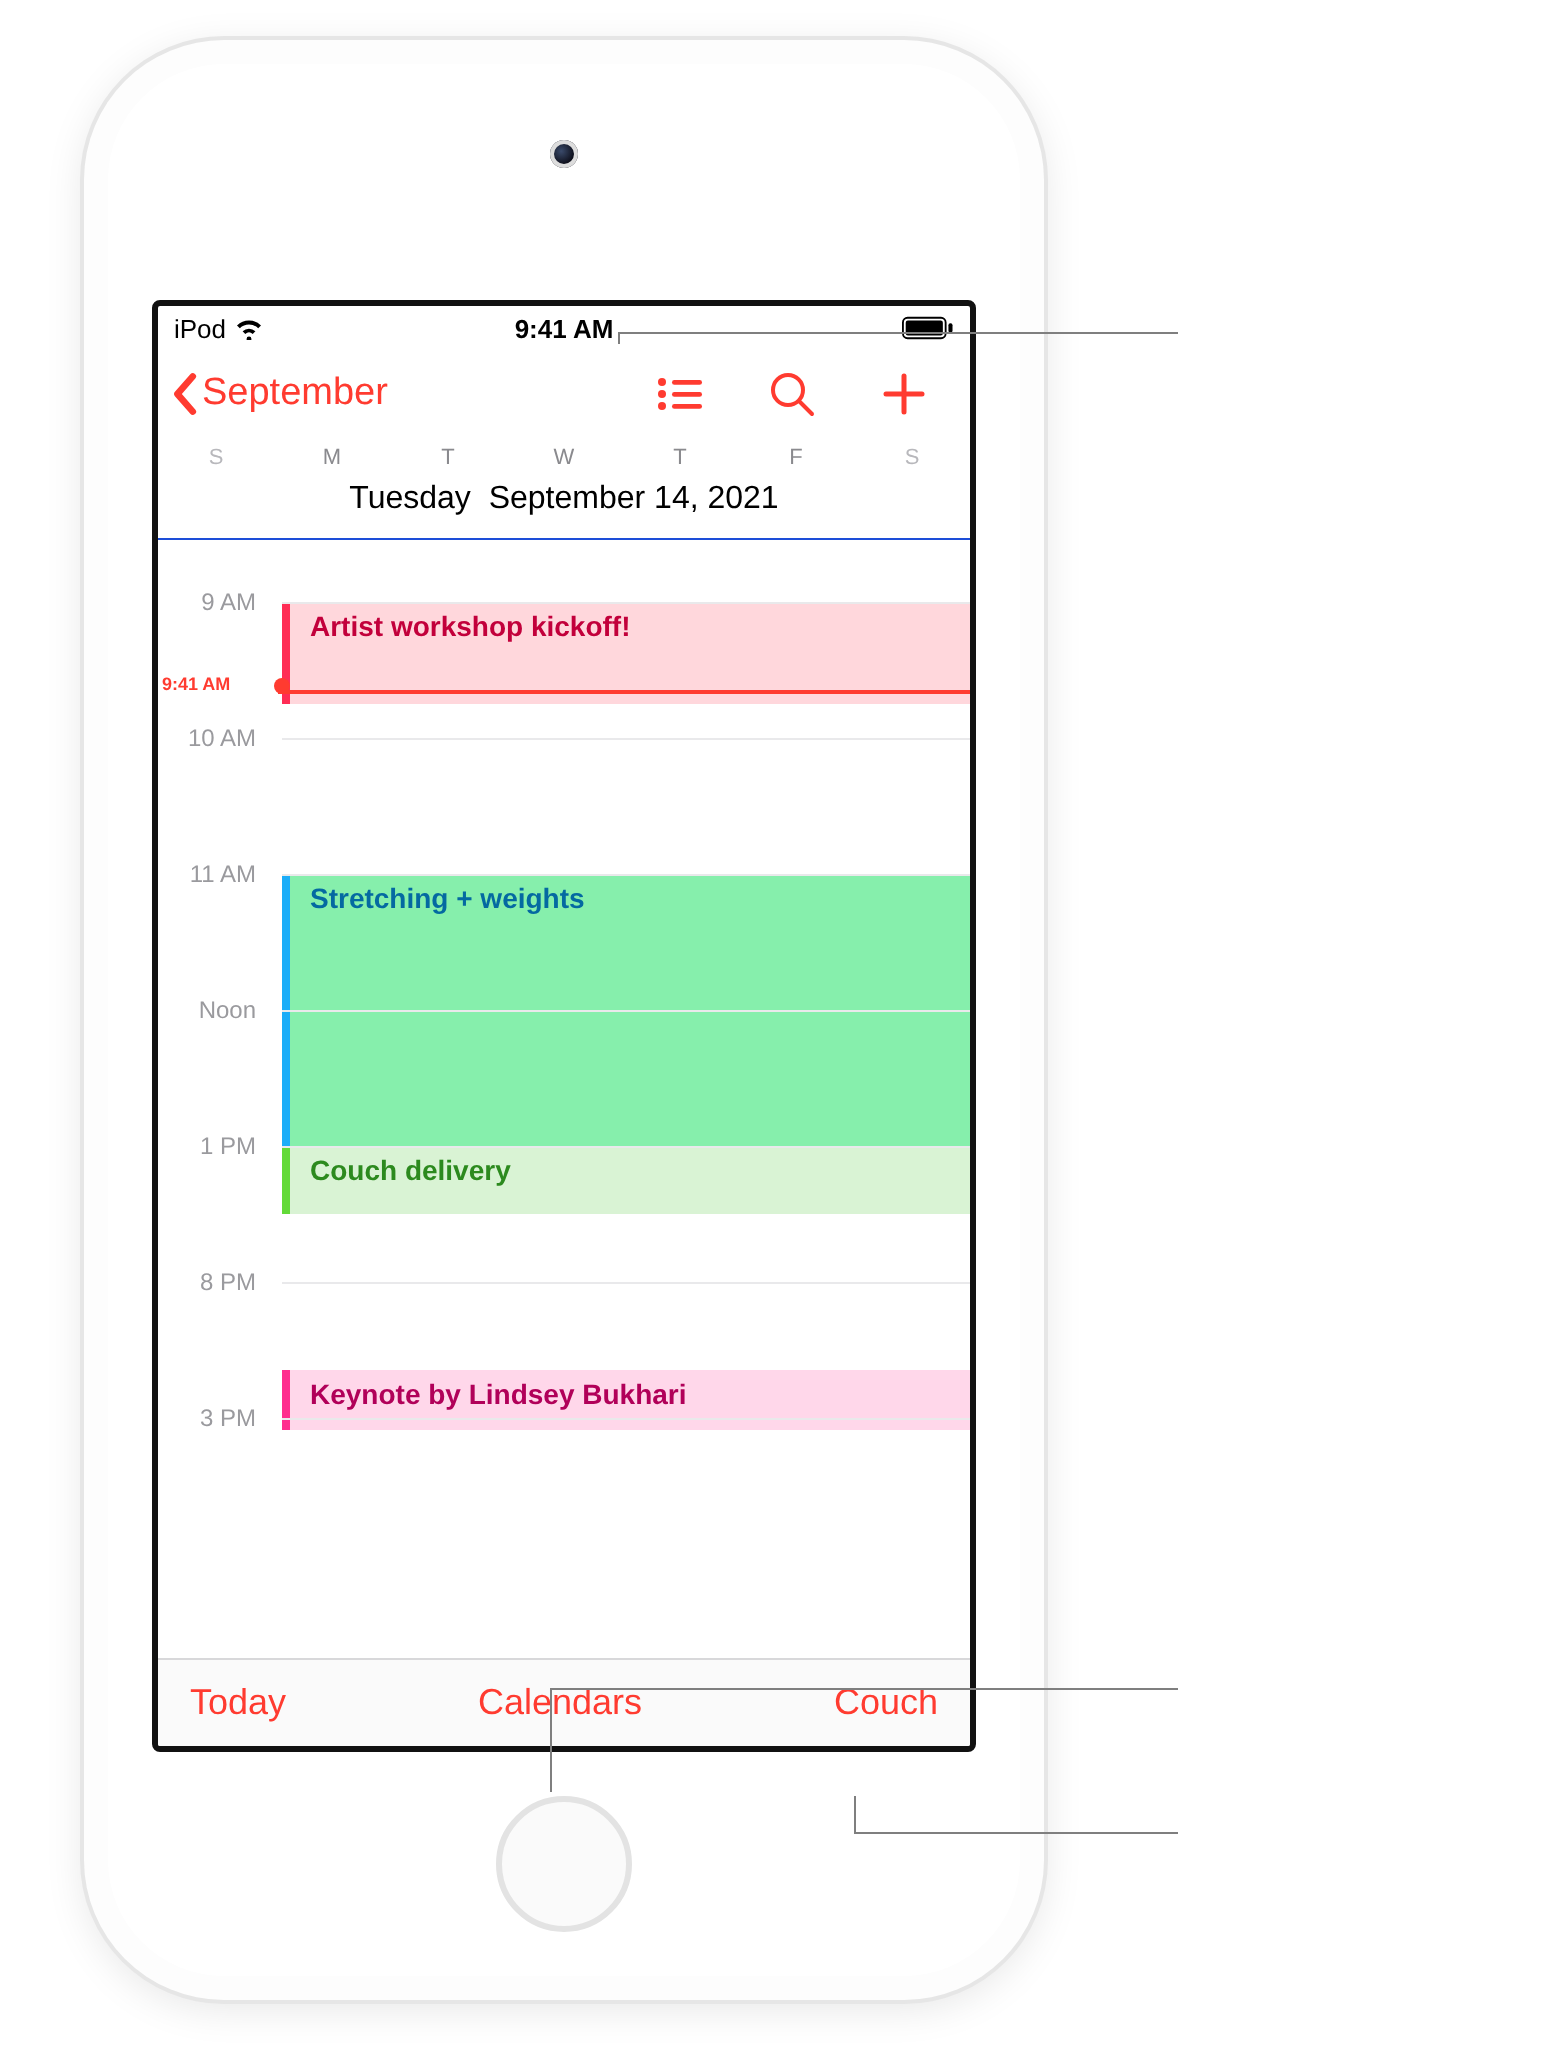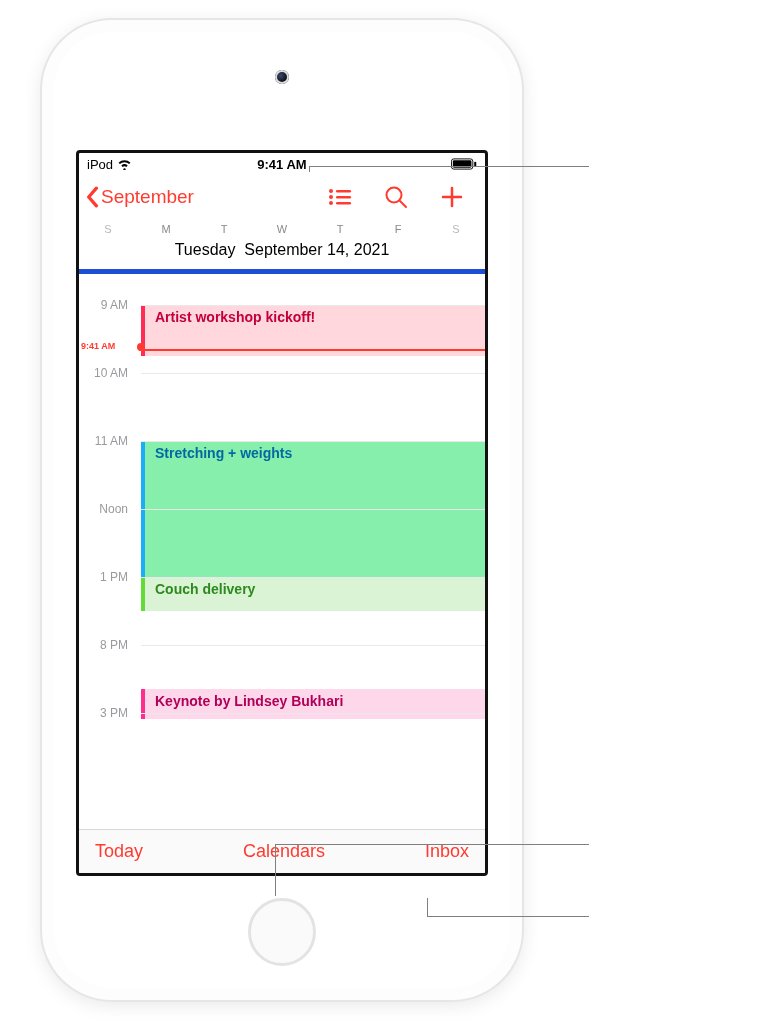--- a/index.html
+++ b/index.html
@@ -142,21 +142,21 @@
       border-radius: 50%;
       display: flex;
       align-items: center;
       justify-content: center;
       font-weight: 500;
     }
     .date-heading {
       text-align: center;
       font-size: 16px;
       padding: 6px 0 10px 0;
-      border-bottom: 5px solid #1d4ed8;
+      border-bottom: 1px solid #1d4ed8;
     }
     .date-heading .weekday-name { font-weight: 500; }
     
     .timeline {
       flex: 1;
       position: relative;
       overflow: hidden;
     }
     .time-gutter {
       position: absolute;
@@ -362,21 +362,21 @@
           <div class="now-line" style="top: 77.044px;">
             <div class="now-label">9:41 AM</div>
             <div class="now-dot"></div>
             <div class="now-rule"></div>
           </div>
         </div>
 
       <div class="toolbar">
         <span>Today</span>
         <span>Calendars</span>
-        <span>Inbox</span>
+        <span>Couch</span>
       </div>
 
     </div>
 
     <div class="home-button"></div>
   </div>
 </div>
 
 <div class="callout v" style="left:309px; top:166px; height:6px;"></div>
 <div class="callout" style="left:309px; top:166px; width:280px;"></div>

